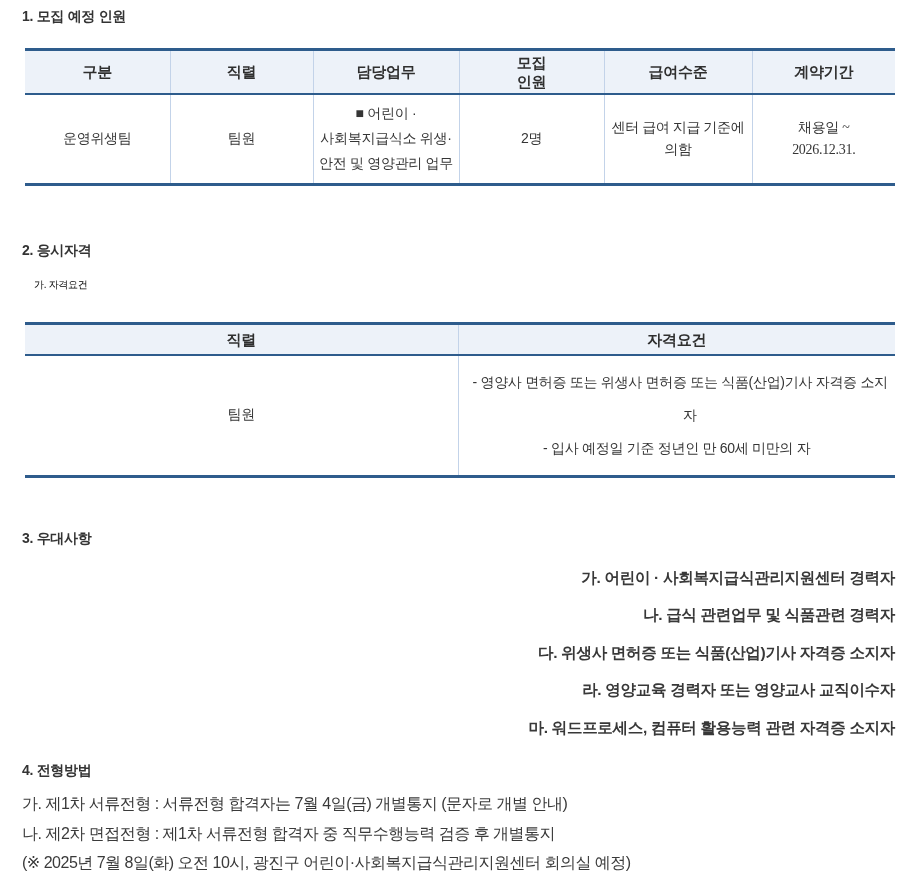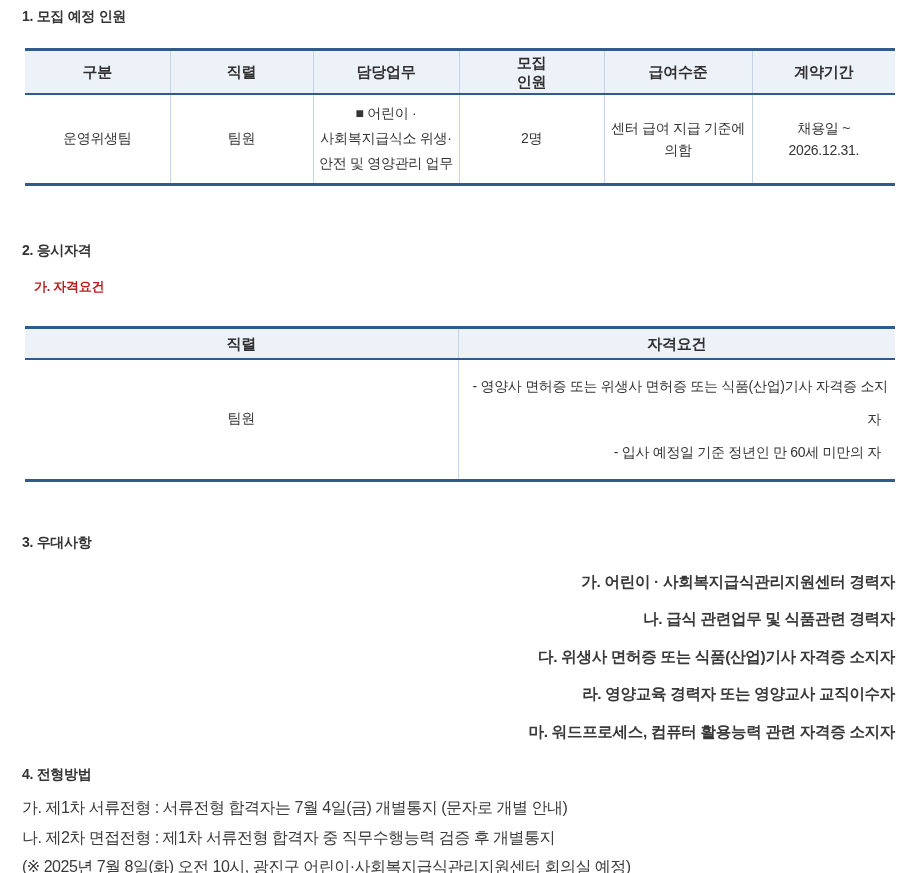--- a/index.html
+++ b/index.html
@@ -47,34 +47,34 @@
   table.doc-table td {
     font-size: 14px;
     text-align: center;
     vertical-align: middle;
     border-right: 1px solid #c3d3e9;
     letter-spacing: -0.3px;
   }
   .t1 thead tr { height: 44px; }
   .t1 tbody tr { height: 91px; }
   .t1 td.multiline { white-space: pre-line; line-height: 25px; }
-  .t1 td.multiline-sm { white-space: pre-line; line-height: 22px; }
+  .t1 td.multiline-sm { white-space: pre-line; line-height: 22px; font-family: Liberation Serif, serif; }
   .t2 thead tr { height: 31px; }
   .t2 tbody tr { height: 97px; }
-  .t2 td.req-cell { text-align: right; padding: 10px 14px; vertical-align: middle; }
+  .t2 td.req-cell { text-align: center; padding: 10px 14px; vertical-align: middle; }
   .req-line { line-height: 33px; white-space: nowrap; }
   .req-line.wrap-indent { padding-left: 26px; }
 
   
   .sec2-heading { margin-top: 56px; }
   .sub-heading {
     margin: 18px 0 0 12px;
-    font-size: 13px;
-    font-weight: 700;
-    color: #b91c1c;
+    font-size: 10px;
+    font-weight: 400;
+    color: #000000;
     letter-spacing: -0.3px;
   }
   .t2 { margin-top: 30px; }
 
   
   .sec3-heading { margin-top: 52px; }
   .pref-list { list-style: none; margin: 11px 0 0 35px; }
   .pref-list li {
     font-size: 15.5px;
     font-weight: 600;

